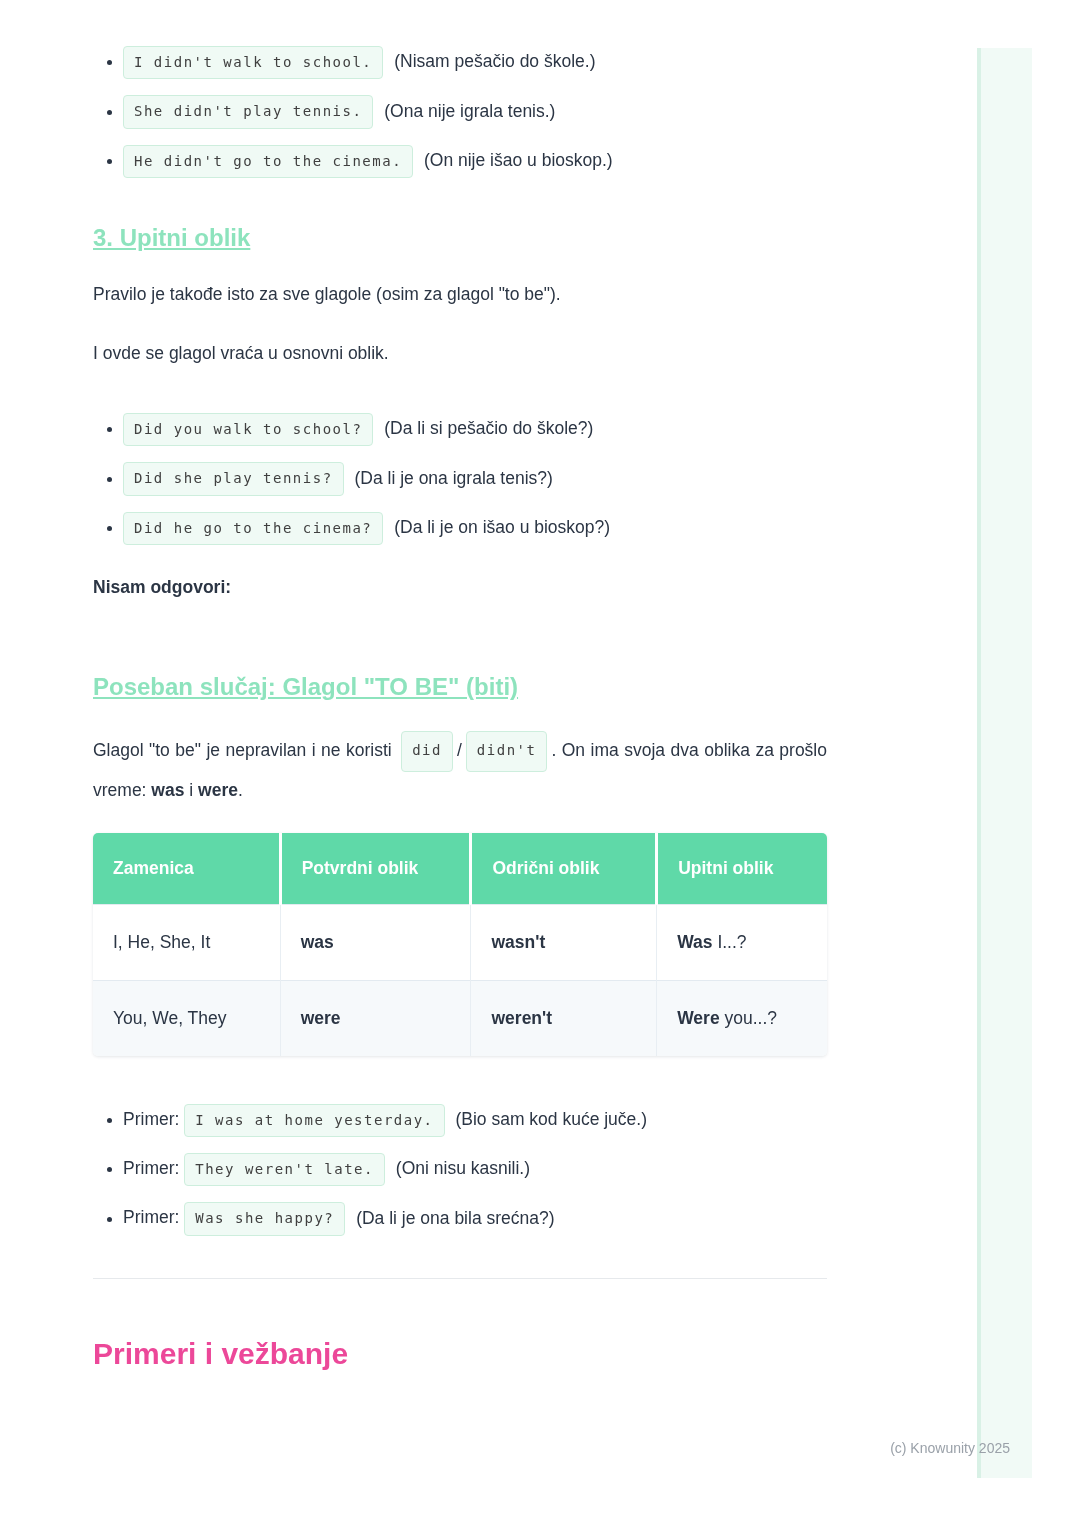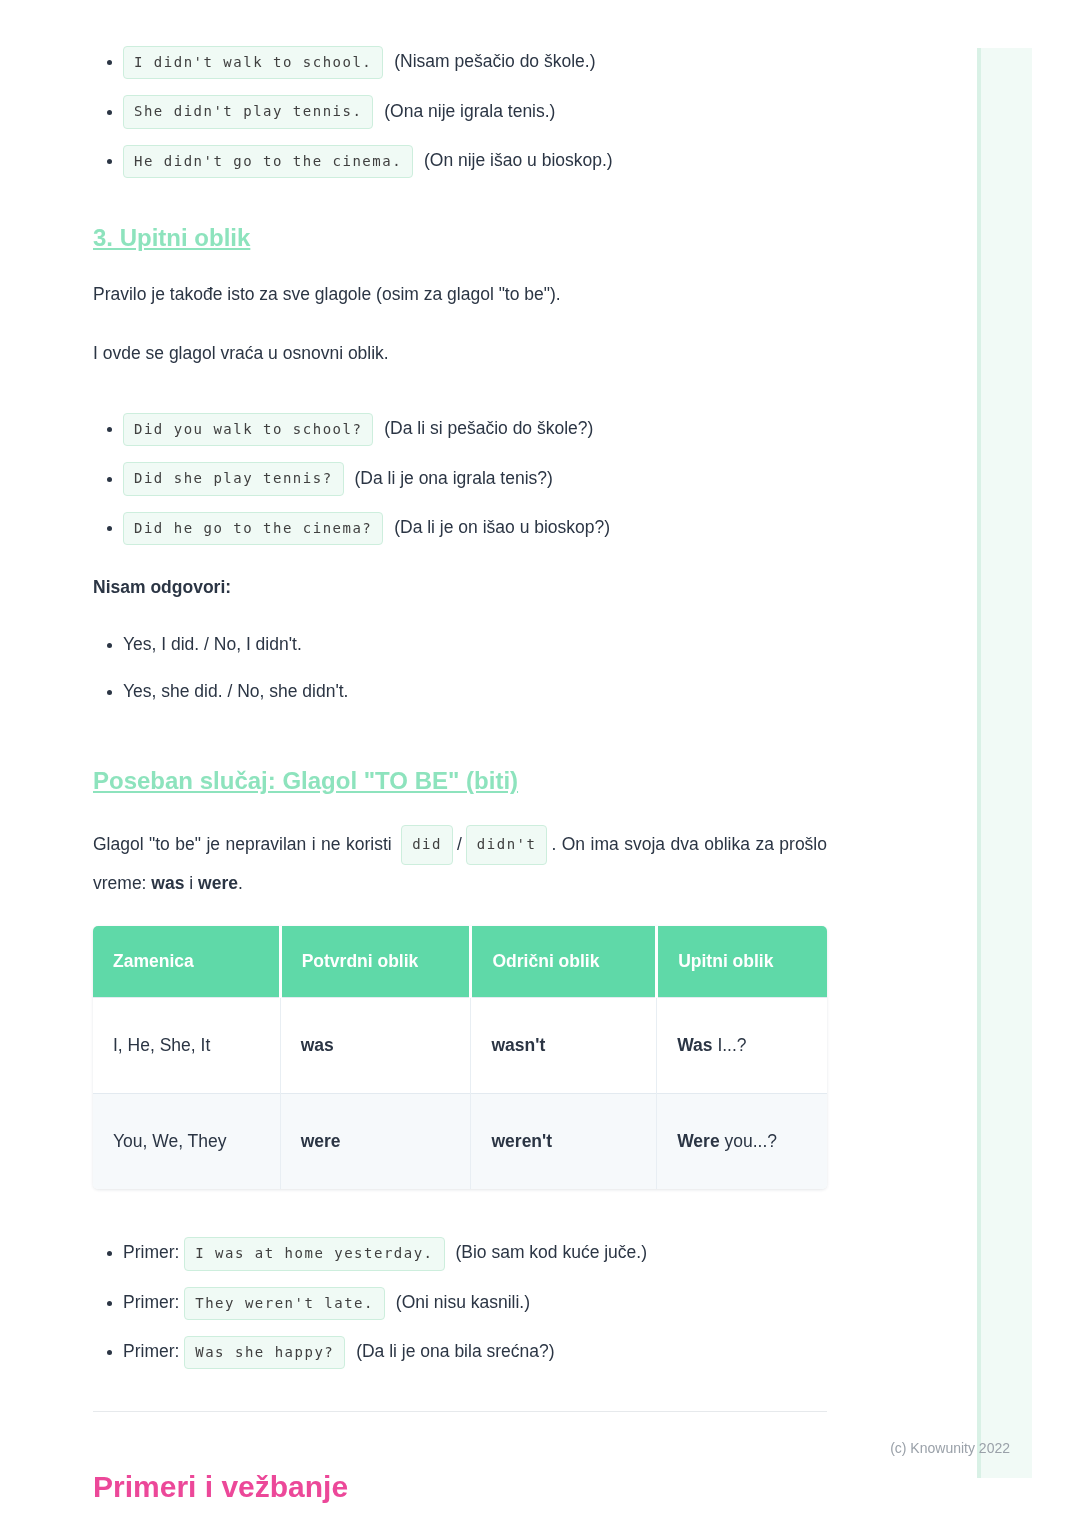--- a/index.html
+++ b/index.html
@@ -94,21 +94,21 @@
   table.grammar th {
     background: #5fd9a8;
     color: #ffffff;
     font-weight: 700;
     text-align: left;
     padding: 25px 20px;
     border-right: 3px solid #ffffff;
   }
   table.grammar th:last-child { border-right: none; }
   table.grammar td {
-    padding: 37px 20px;
+    padding: 27px 20px;
     border-right: 1px solid #e8eef3;
     border-top: 1px solid #e3eaf0;
     background: #ffffff;
   }
   table.grammar td:last-child { border-right: none; }
   table.grammar tr.alt td { background: #f6f9fb; }
 
   hr.divider {
     border: none;
     border-top: 1px solid #e6e9ec;
@@ -171,24 +171,20 @@
     <li>
       <span class="chip">Did he go to the cinema?</span>
       <span class="after-chip">(Da li je on išao u bioskop?)</span>
     </li>
   </ul>
 
   <div class="spacer-14"></div>
 
   <p class="body-p bold">Nisam odgovori:</p>
 
-  <ul class="plain-list">
-    <li>Yes, I did. / No, I didn't.</li>
-    <li>Yes, she did. / No, she didn't.</li>
-  </ul>
 
   <div class="spacer-40"></div>
 
   <h3 class="mint">Poseban slučaj: Glagol "TO BE" (biti)</h3>
 
   <p class="body-p justified"><span>Glagol "to be" je nepravilan i ne koristi </span><span class="chip chip-space">did</span><span>/</span><span class="chip chip-space">didn't</span><span>. On ima svoja dva oblika za prošlo vreme: </span><span class="bold">was</span><span> i </span><span class="bold">were</span><span>.</span></p>
 
   <div class="tbl-wrap">
     <table class="grammar">
       <colgroup>
@@ -239,13 +235,13 @@
       <span class="after-chip">(Da li je ona bila srećna?)</span>
     </li>
   </ul>
 
   <hr class="divider">
 
   <h2 class="mint">Primeri i vežbanje</h2>
 
 </div>
 
-<div class="copyright">(c) Knowunity 2022</div>
+<div class="copyright">(c) Knowunity 2025</div>
 
 </body></html>

